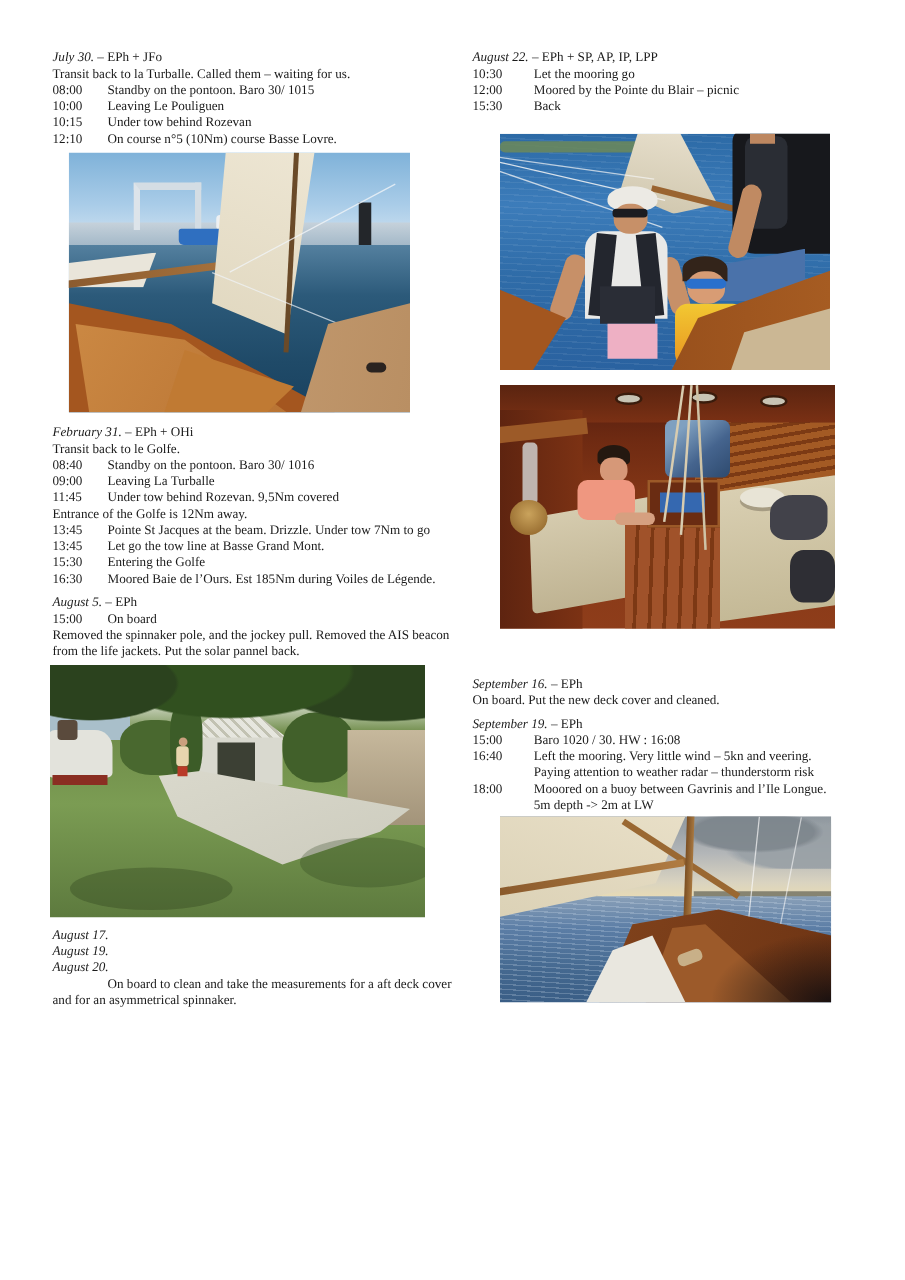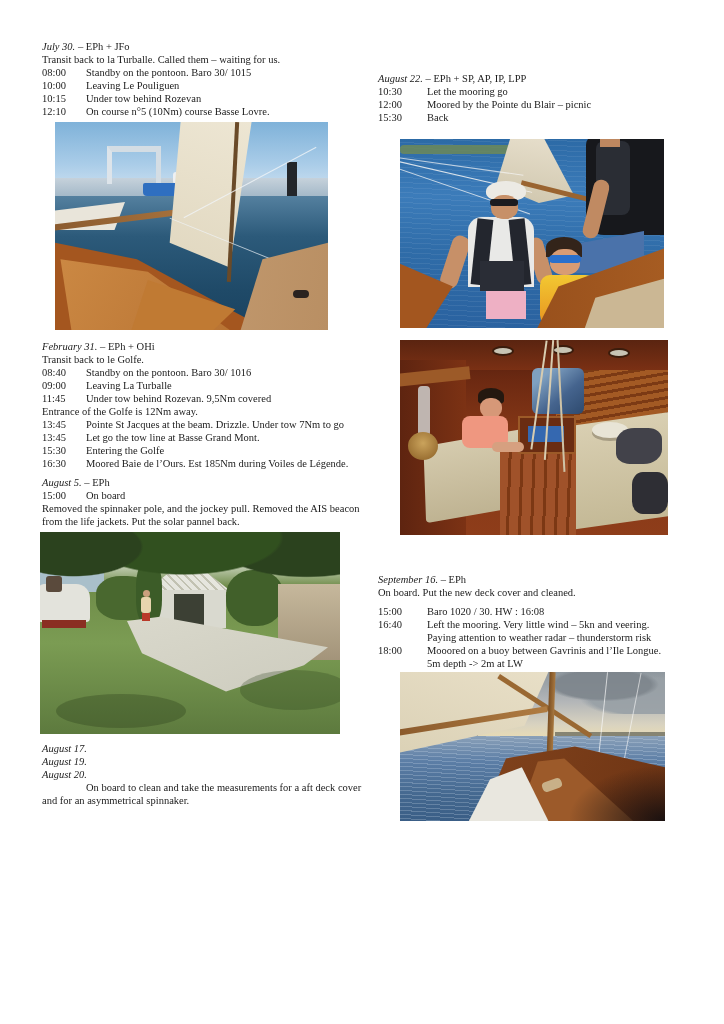--- a/index.html
+++ b/index.html
@@ -4,21 +4,21 @@
 <style>
   * { margin:0; padding:0; box-sizing:border-box; }
   html,body { background:#ffffff; }
   .page {
     position:relative; width:724px; height:1024px; background:#ffffff;
     font-family:"Liberation Serif", serif; font-size:10.5px; line-height:13px;
     color:#1b1b1b; overflow:hidden;
   }
   .col { position:absolute; top:40px; }
   .col-left  { left:42px;  width:322px; }
-  .col-right { left:378px; width:318px;margin-top:32px; }
+  .col-right { left:378px; width:318px; }
   .etitle .date { font-style:italic; }
   .row { display:flex; white-space:nowrap; }
   .col-left  .row .time { flex:0 0 44px; width:44px; }
   .col-right .row .time { flex:0 0 49px; width:49px; }
   .para { }
   .indent-para { text-indent:44px; }
   .photo { position:relative; overflow:hidden; }
   .photo div { position:absolute; }
 
   
@@ -360,20 +360,21 @@
       <div class="rope2"></div>
       <div class="rope3"></div>
     </div>
 
     <section style="margin-top:38px;">
       <div class="etitle"><span class="date">September 16.</span><span> – EPh</span></div>
       <div class="para">On board. Put the new deck cover and cleaned.</div>
     </section>
 
     <section style="margin-top:6px;">
+      <div class="etitle"><span class="date">September 19.</span><span> – EPh</span></div>
       <div class="row">
           <span class="time">15:00</span>
           <span>Baro 1020 / 30. HW : 16:08</span>
         </div>
       <div class="row">
           <span class="time">16:40</span>
           <span>Left the mooring. Very little wind – 5kn and veering.</span>
         </div>
       <div class="row">
           <span class="time"></span>

